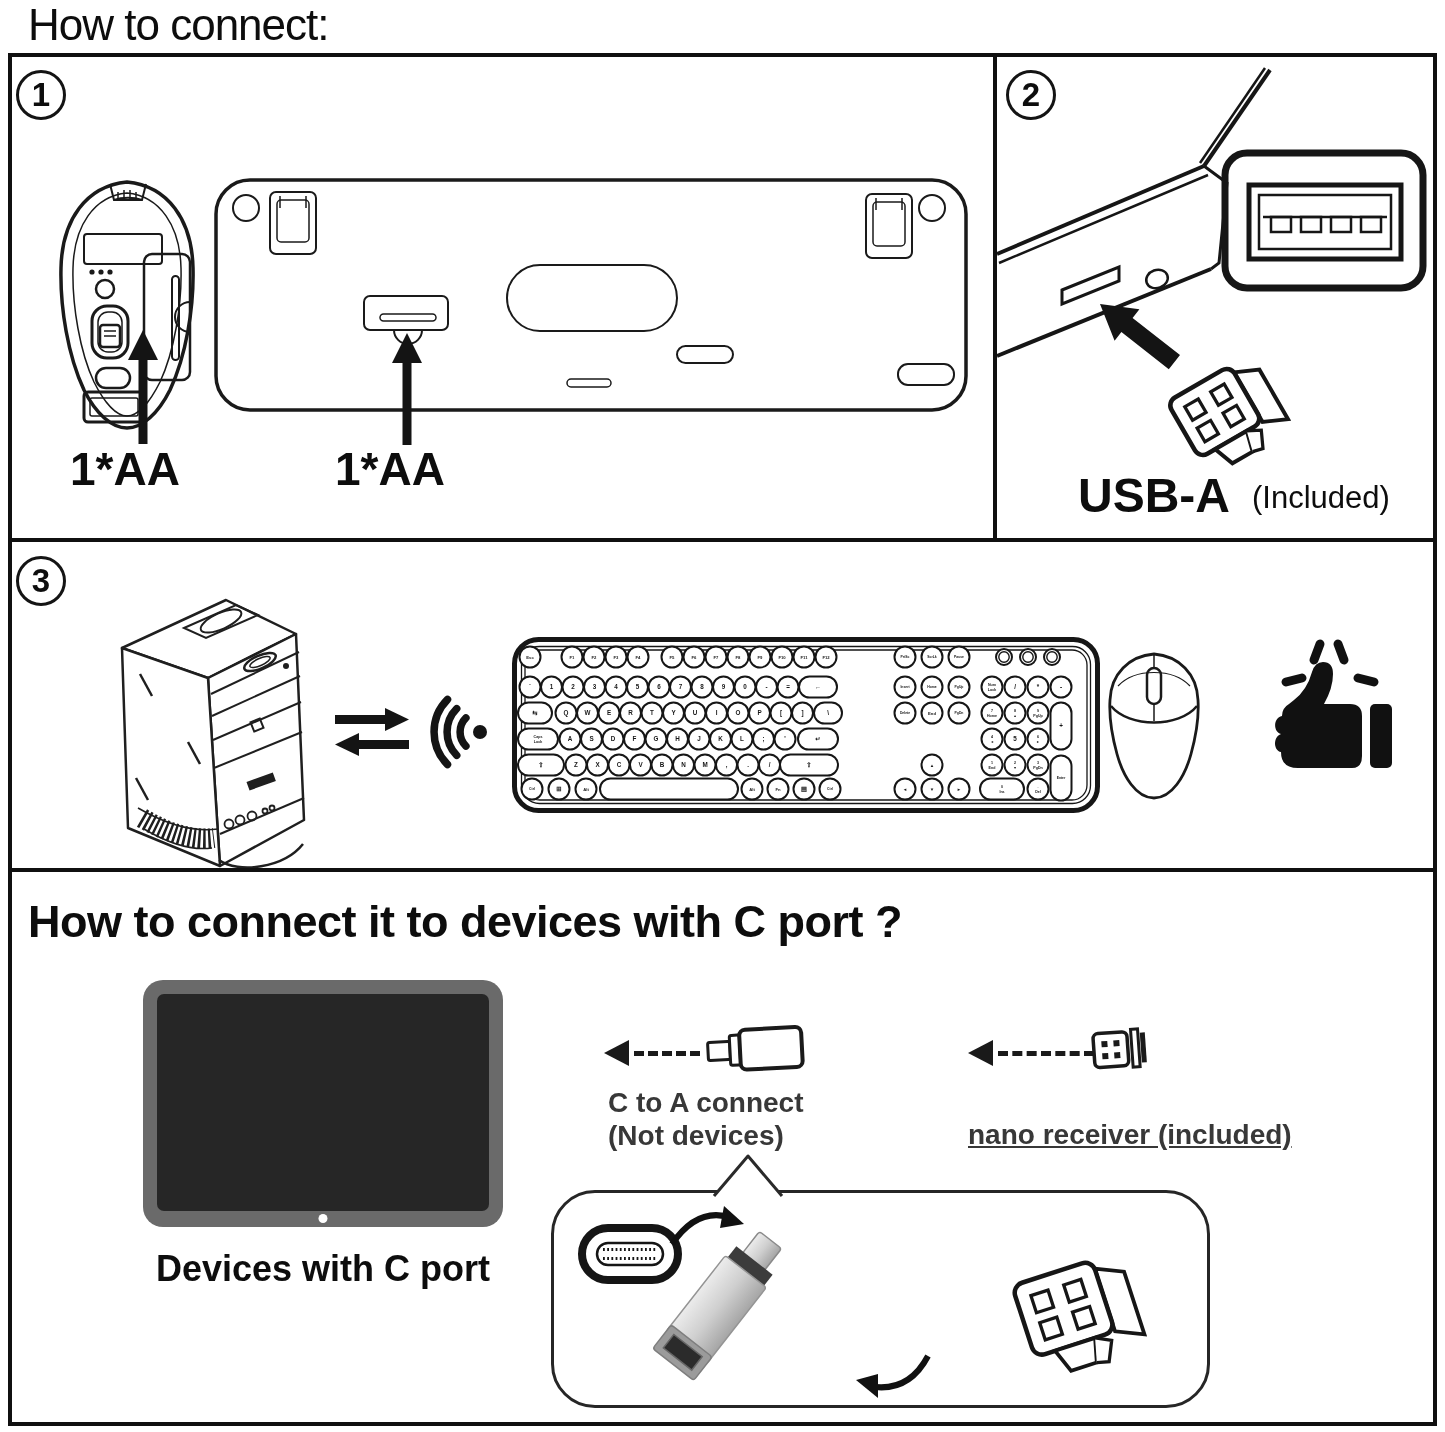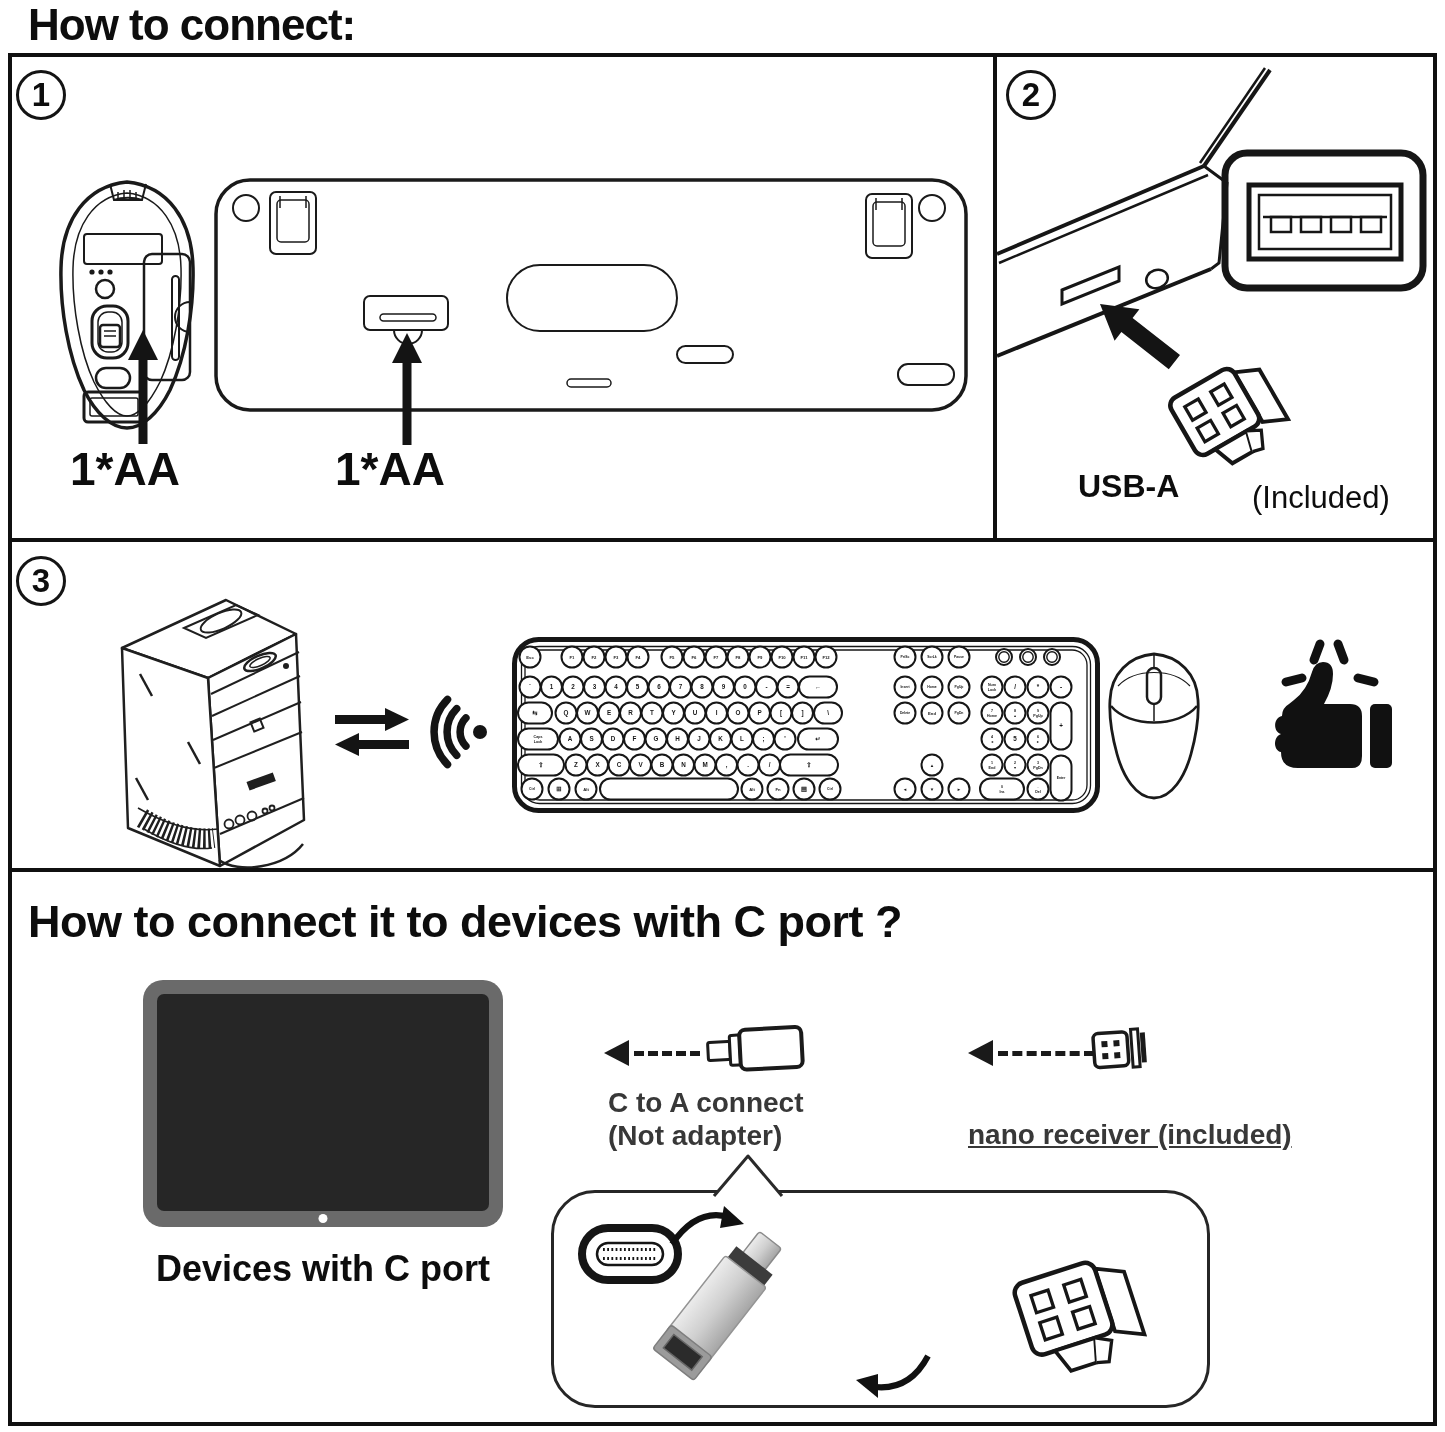--- a/index.html
+++ b/index.html
@@ -1,26 +1,26 @@
 <!DOCTYPE html>
 <html><head>
 <meta charset="utf-8">
 <style>
   html,body{margin:0;padding:0;background:#ffffff;}
   *{box-sizing:border-box;font-family:"Liberation Sans",sans-serif;}
   #stage{position:relative;width:1445px;height:1432px;background:#fff;overflow:hidden;color:#0d0d0d;}
   .abs{position:absolute;}
-  .h1{font-weight:bold;font-size:44px;letter-spacing:-1px;white-space:nowrap;}
+  .h1{font-weight:normal;font-size:44px;letter-spacing:-1px;white-space:nowrap;}
   .badge{width:50px;height:50px;border:3px solid #141414;border-radius:50%;
          display:flex;align-items:center;justify-content:center;
          font-size:33px;font-weight:bold;background:#fff;z-index:4;}
   .frame{border:4px solid #101010;}
   .divider{background:#101010;z-index:2;}
   .aa{font-size:46px;font-weight:bold;white-space:nowrap;}
-  .usb-a{font-size:32px;font-weight:bold;white-space:nowrap;}
+  .usb-a{font-size:48px;font-weight:bold;white-space:nowrap;}
   .usb-note{font-size:31px;font-weight:400;white-space:nowrap;}
   .h2{font-weight:bold;font-size:45px;white-space:nowrap;letter-spacing:-0.5px;}
   .tablet{border-radius:20px;z-index:1;}
   .tablet-screen{position:absolute;left:14px;top:14px;right:14px;bottom:16px;border-radius:7px;}
   .tablet-dot{position:absolute;left:50%;bottom:4px;width:9px;height:9px;border-radius:50%;background:#fff;transform:translateX(-50%);}
   .tablet-label{font-size:36px;font-weight:bold;text-align:center;white-space:nowrap;}
   .figlabel{font-size:28px;font-weight:600;color:#383838;white-space:nowrap;line-height:33px;}
   .dasharrow{display:flex;align-items:center;}
   .tri-left{width:0;height:0;border-top:13px solid transparent;border-bottom:13px solid transparent;border-right:25px solid #1a1a1a;}
   .dash{height:0;border-top:5px dashed #1a1a1a;margin-left:5px;}
@@ -481,21 +481,21 @@
   </div>
   <svg class="abs" style="left:706px;top:1024px;" width="104" height="52" viewBox="0 0 104 52">
     <g fill="#fff" stroke="#1a1a1a" transform="rotate(-3 52 26)">
       <rect x="2" y="16" width="22" height="18" rx="2" stroke-width="3"></rect>
       <rect x="24" y="10" width="10" height="30" rx="2" stroke-width="3"></rect>
       <rect x="34" y="5" width="62" height="40" rx="6" stroke-width="4"></rect>
     </g>
   </svg>
   <div class="abs figlabel" style="left:608px;top:1086px;">
     <div>C to A connect</div>
-    <div>(Not adapter)</div>
+    <div>(Not devices)</div>
   </div>
 
   <div class="abs dasharrow" style="left:968px;top:1040px;">
     <div class="tri-left"></div>
       <div class="dash" style="width:96px;"></div>
   </div>
   <svg class="abs" style="left:1092px;top:1026px;" width="58" height="50" viewBox="0 0 58 50">
     <g fill="#fff" stroke="#1a1a1a" transform="rotate(-4 29 25)">
       <rect x="2" y="6" width="34" height="34" rx="5" stroke-width="3.5"></rect>
       <g fill="#1a1a1a" stroke="none">

